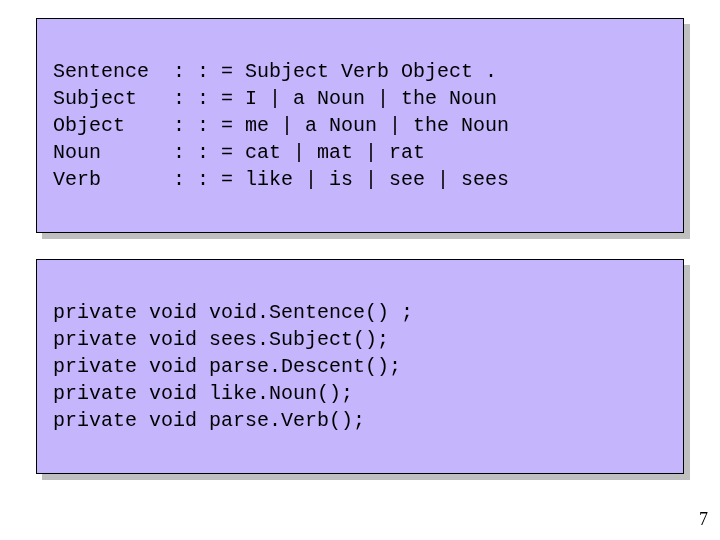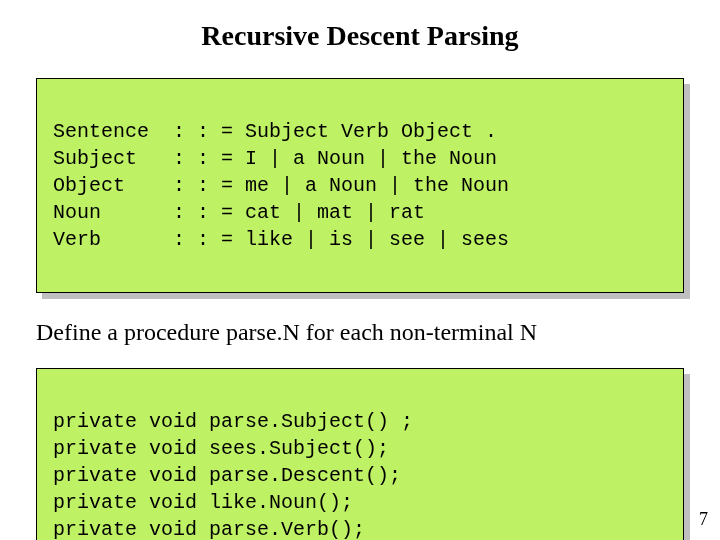--- a/index.html
+++ b/index.html
@@ -32,21 +32,21 @@
   .shadow {
     position: absolute;
     top: 6px;
     left: 6px;
     right: -6px;
     bottom: -6px;
     background: #bfbfbf;
   }
   .panel {
     position: relative;
-    background: #bef264;
+    background: #c4b5fd;
     border: 1.5px solid #000;
     padding: 12px 16px;
     font-family: "Courier New", Courier, monospace;
     font-size: 20px;
     line-height: 1.35;
     white-space: pre;
   }
   .body-text {
     font-size: 24px;
     margin: 0 0 22px 0;
@@ -56,39 +56,37 @@
     right: 12px;
     bottom: 10px;
     font-size: 18px;
   }
 </style>
 </head>
 <body>
 
 <div class="slide">
 
-  <div class="title">Recursive Descent Parsing</div>
 
   <div class="shadow-box">
     <div class="shadow"></div>
     <div class="panel">
 <span>Sentence  : : = Subject Verb Object .</span>
 <span>Subject   : : = I | a Noun | the Noun</span>
 <span>Object    : : = me | a Noun | the Noun</span>
 <span>Noun      : : = cat | mat | rat</span>
 <span>Verb      : : = like | is | see | sees</span>
     </div>
   </div>
 
-  <div class="body-text">Define a procedure parse.N for each non-terminal N</div>
 
   <div class="shadow-box">
     <div class="shadow"></div>
     <div class="panel">
-<span>private void parse.Subject() ;</span>
+<span>private void void.Sentence() ;</span>
 <span>private void sees.Subject();</span>
 <span>private void parse.Descent();</span>
 <span>private void like.Noun();</span>
 <span>private void parse.Verb();</span>
     </div>
   </div>
 
   <div class="page-num">7</div>
 
 </div>

